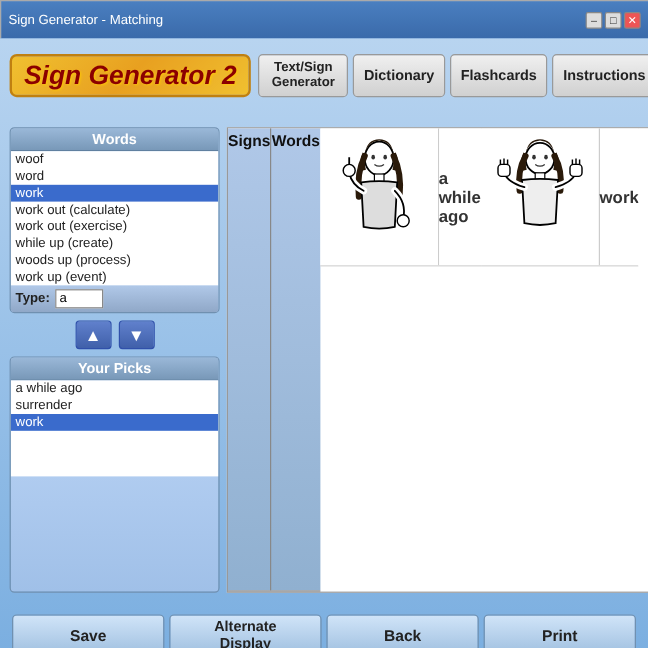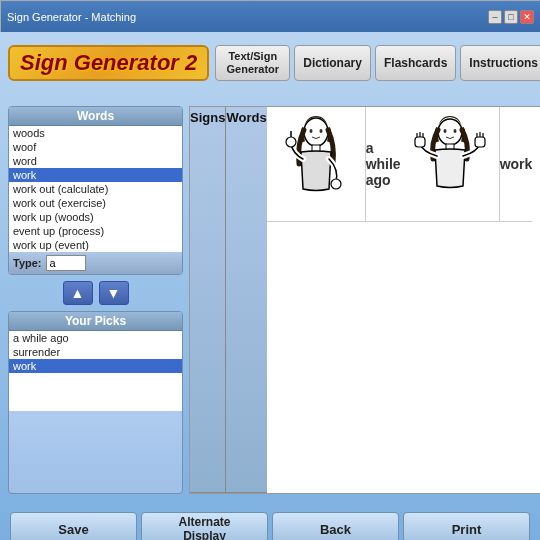--- a/index.html
+++ b/index.html
@@ -312,28 +312,27 @@
     </div>
   </div>
 
   <div id="content-row">
 
     <div id="left-panel">
 
       <div class="panel-box">
         <div class="panel-title">Words</div>
         <ul class="word-list">
-          <li>woods</li>
           <li>woof</li>
           <li>word</li>
           <li class="selected">work</li>
           <li>work out (calculate)</li>
           <li>work out (exercise)</li>
-          <li>work up (woods)</li>
-          <li>event up (process)</li>
+          <li>while up (create)</li>
+          <li>woods up (process)</li>
           <li>work up (event)</li>
         </ul>
         <div id="type-row">
           <span>Type:</span>
           <input id="type-input" type="text" value="a" style="">
         </div>
       </div>
 
       <div id="arrow-row">
         <div class="arrow-btn">▲</div>

